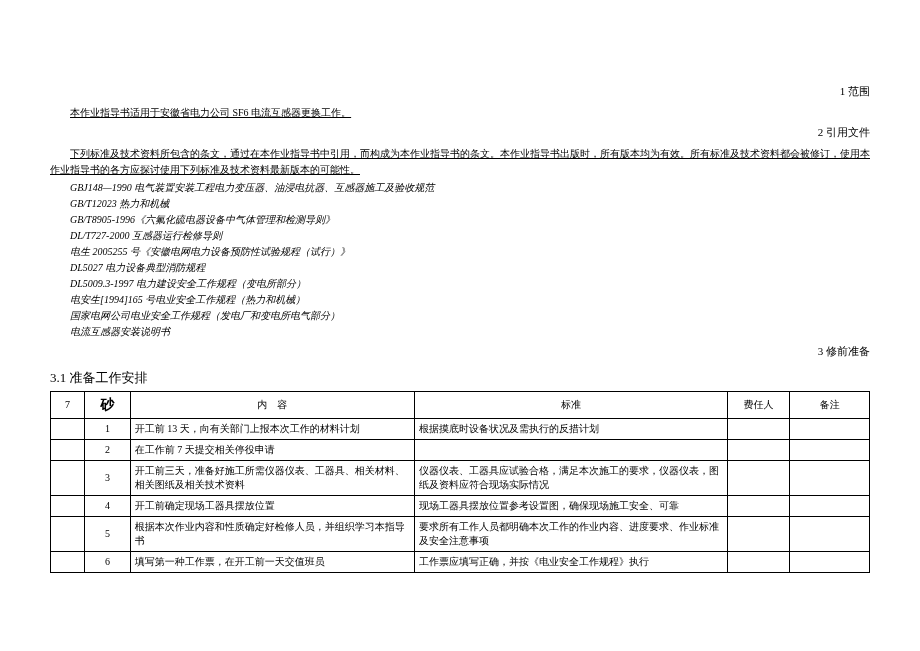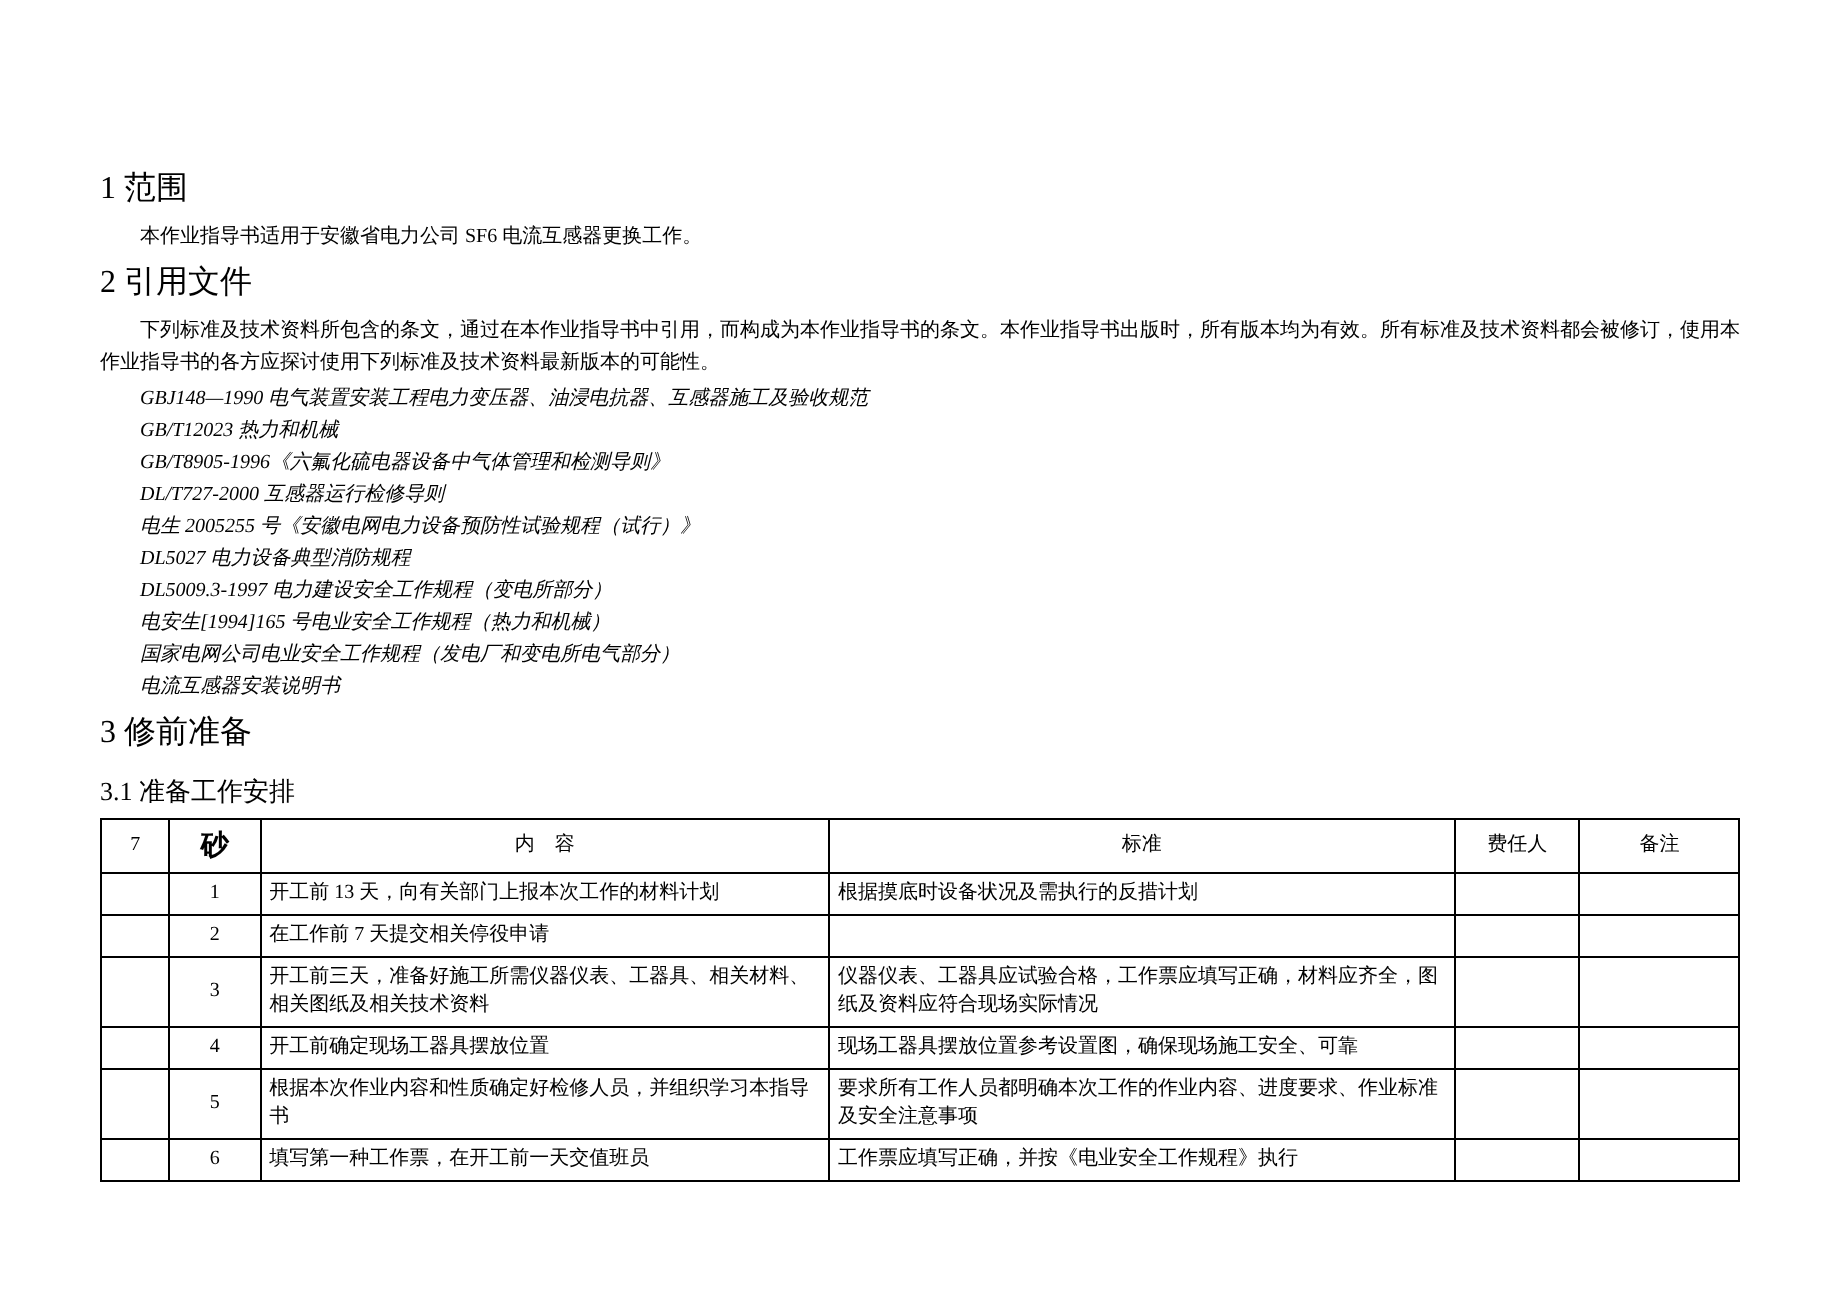--- a/index.html
+++ b/index.html
@@ -5,36 +5,38 @@
     * { box-sizing: border-box; margin: 0; padding: 0; }
     body {
       font-family: "SimSun", "宋体", serif;
       font-size: 10px;
       color: #000;
       background: #fff;
       padding: 80px 50px 40px 50px;
       width: 920px;
     }
     h2.section {
-      font-size: 16px;
+      font-size: 11px;
       font-weight: normal;
       margin-bottom: 6px;
       margin-top: 4px;
+      text-align: right;
     }
     h2.subsection {
       font-size: 13px;
       font-weight: normal;
       margin-top: 10px;
       margin-bottom: 0;
     }
     p.body-text {
       font-size: 10px;
       line-height: 1.6;
       text-indent: 2em;
       margin-bottom: 2px;
+      text-decoration: underline;
     }
     p.ref {
       font-size: 10px;
       line-height: 1.6;
       text-indent: 2em;
       margin-bottom: 0;
       font-style: italic;
     }
     table {
       border-collapse: collapse;
@@ -113,21 +115,21 @@
       <td class="center">2</td>
       <td>在工作前 7 天提交相关停役申请</td>
       <td></td>
       <td></td>
       <td></td>
     </tr>
     <tr>
       <td class="center"></td>
       <td class="center">3</td>
       <td>开工前三天，准备好施工所需仪器仪表、工器具、相关材料、相关图纸及相关技术资料</td>
-      <td>仪器仪表、工器具应试验合格，工作票应填写正确，材料应齐全，图纸及资料应符合现场实际情况</td>
+      <td>仪器仪表、工器具应试验合格，满足本次施工的要求，仪器仪表，图纸及资料应符合现场实际情况</td>
       <td></td>
       <td></td>
     </tr>
     <tr>
       <td class="center"></td>
       <td class="center">4</td>
       <td>开工前确定现场工器具摆放位置</td>
       <td>现场工器具摆放位置参考设置图，确保现场施工安全、可靠</td>
       <td></td>
       <td></td>

